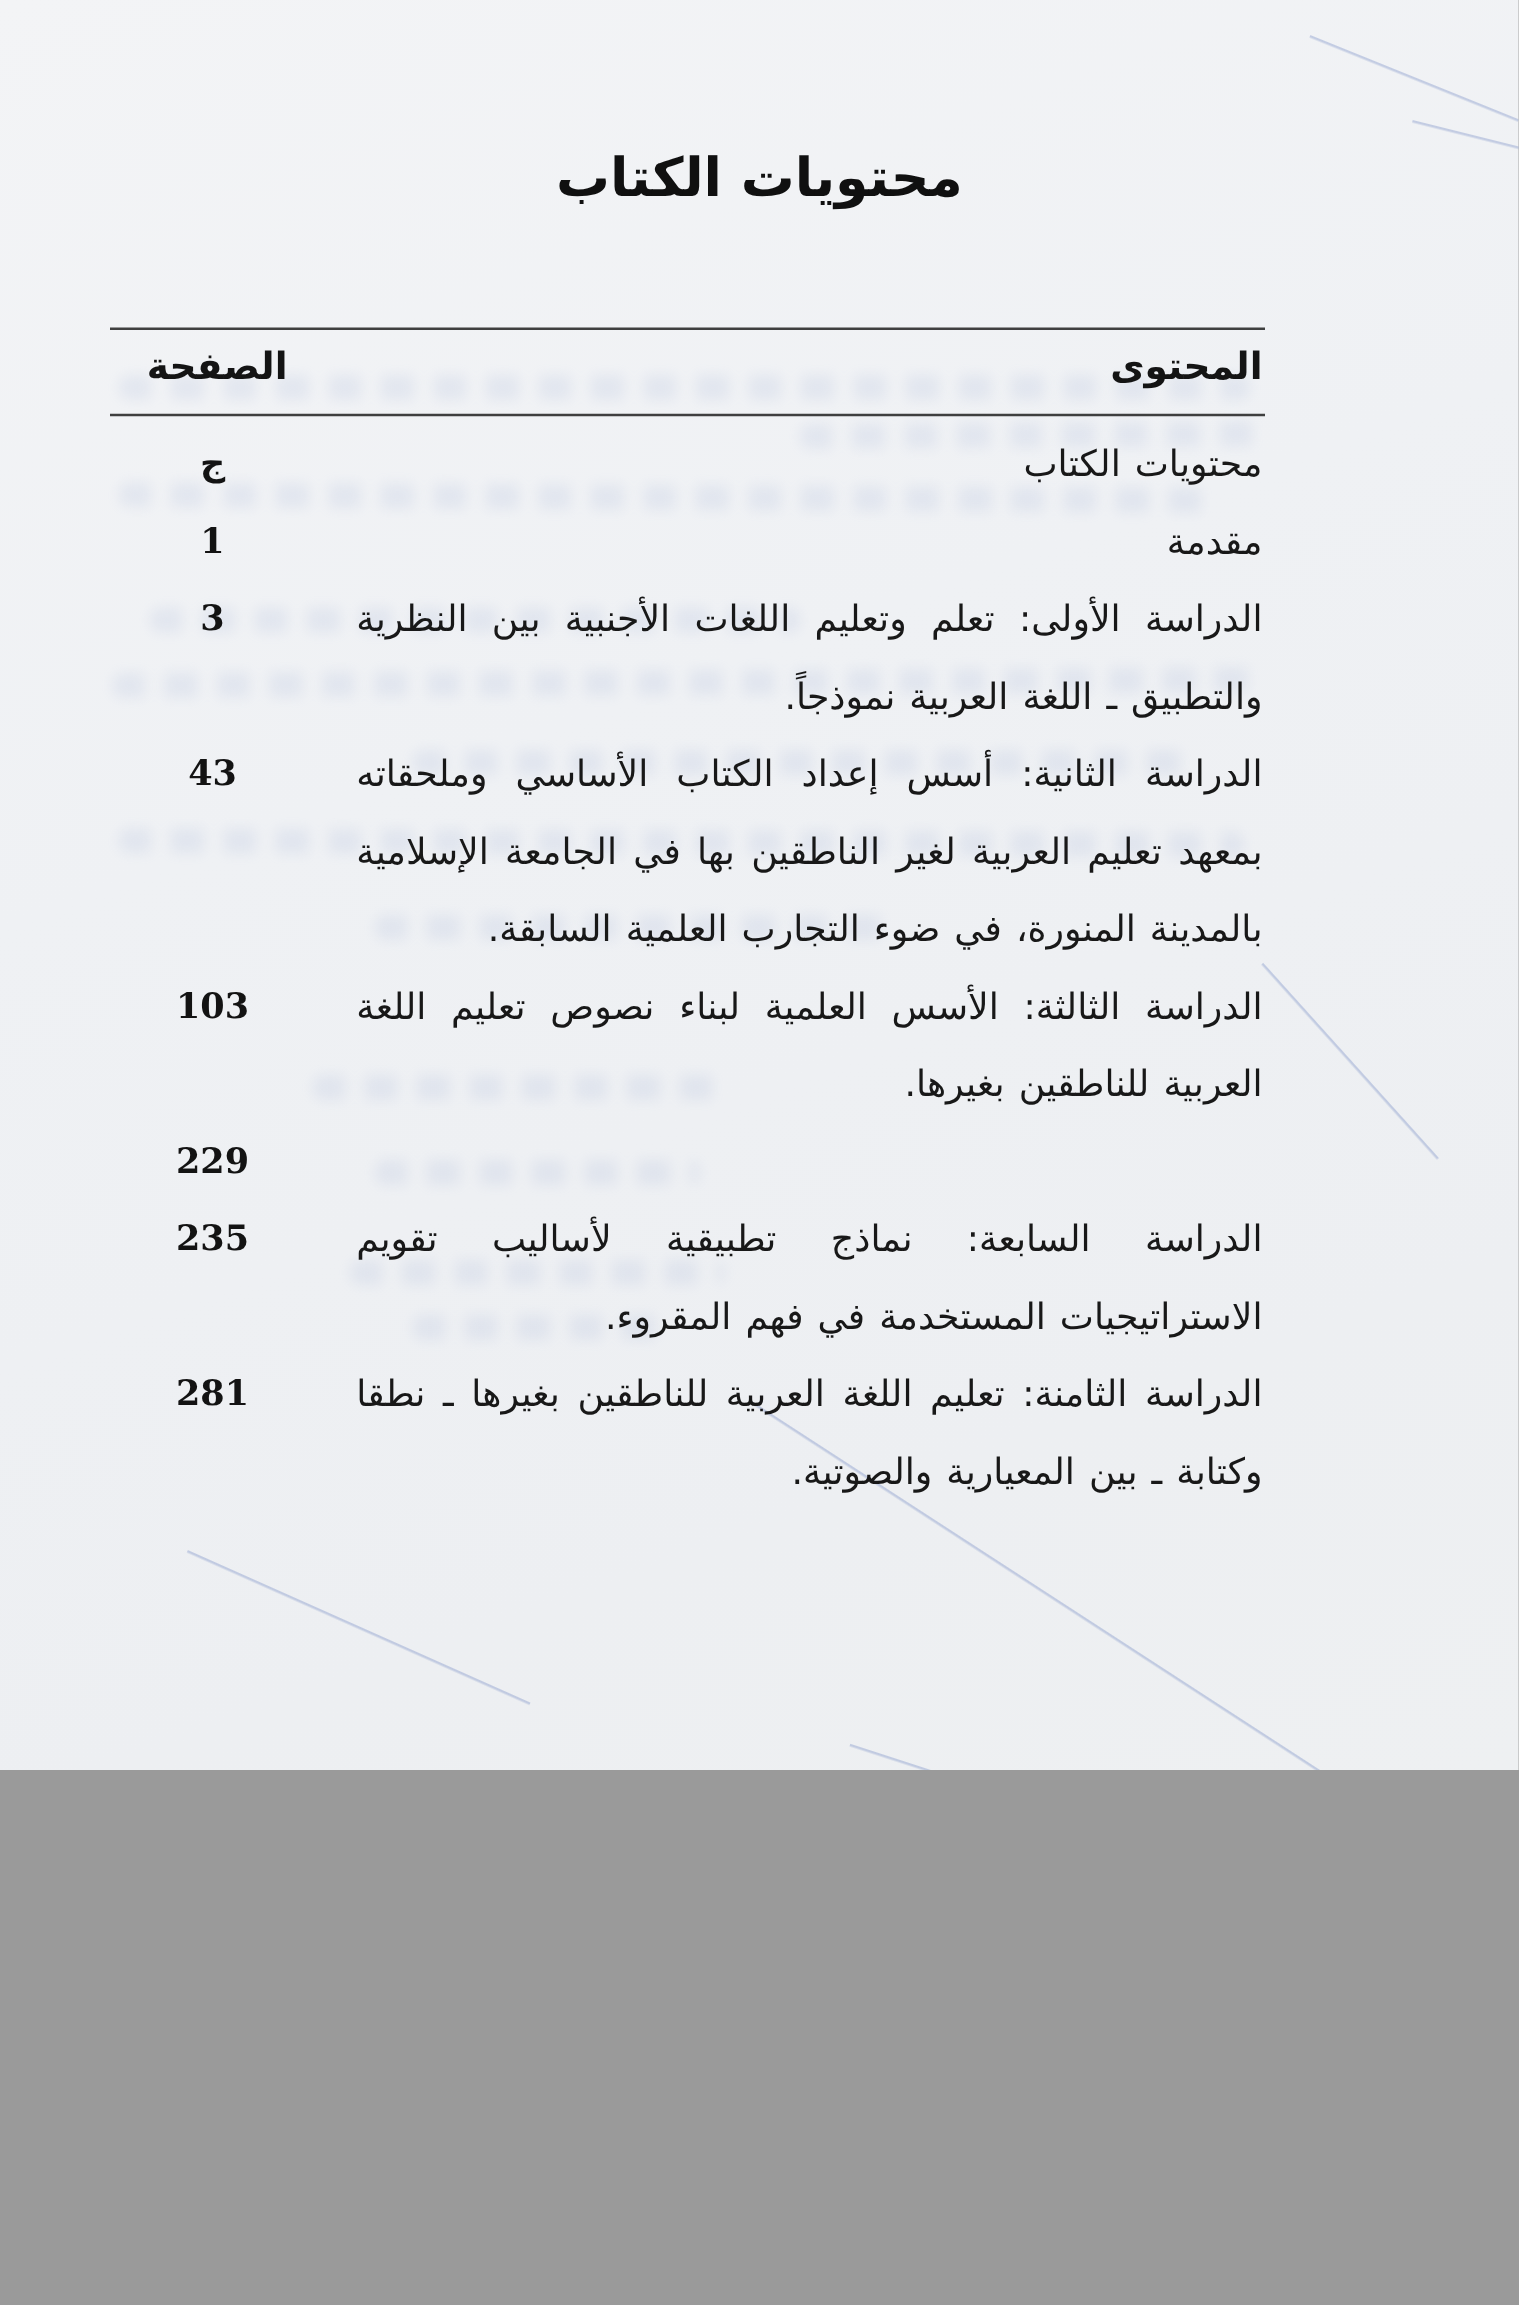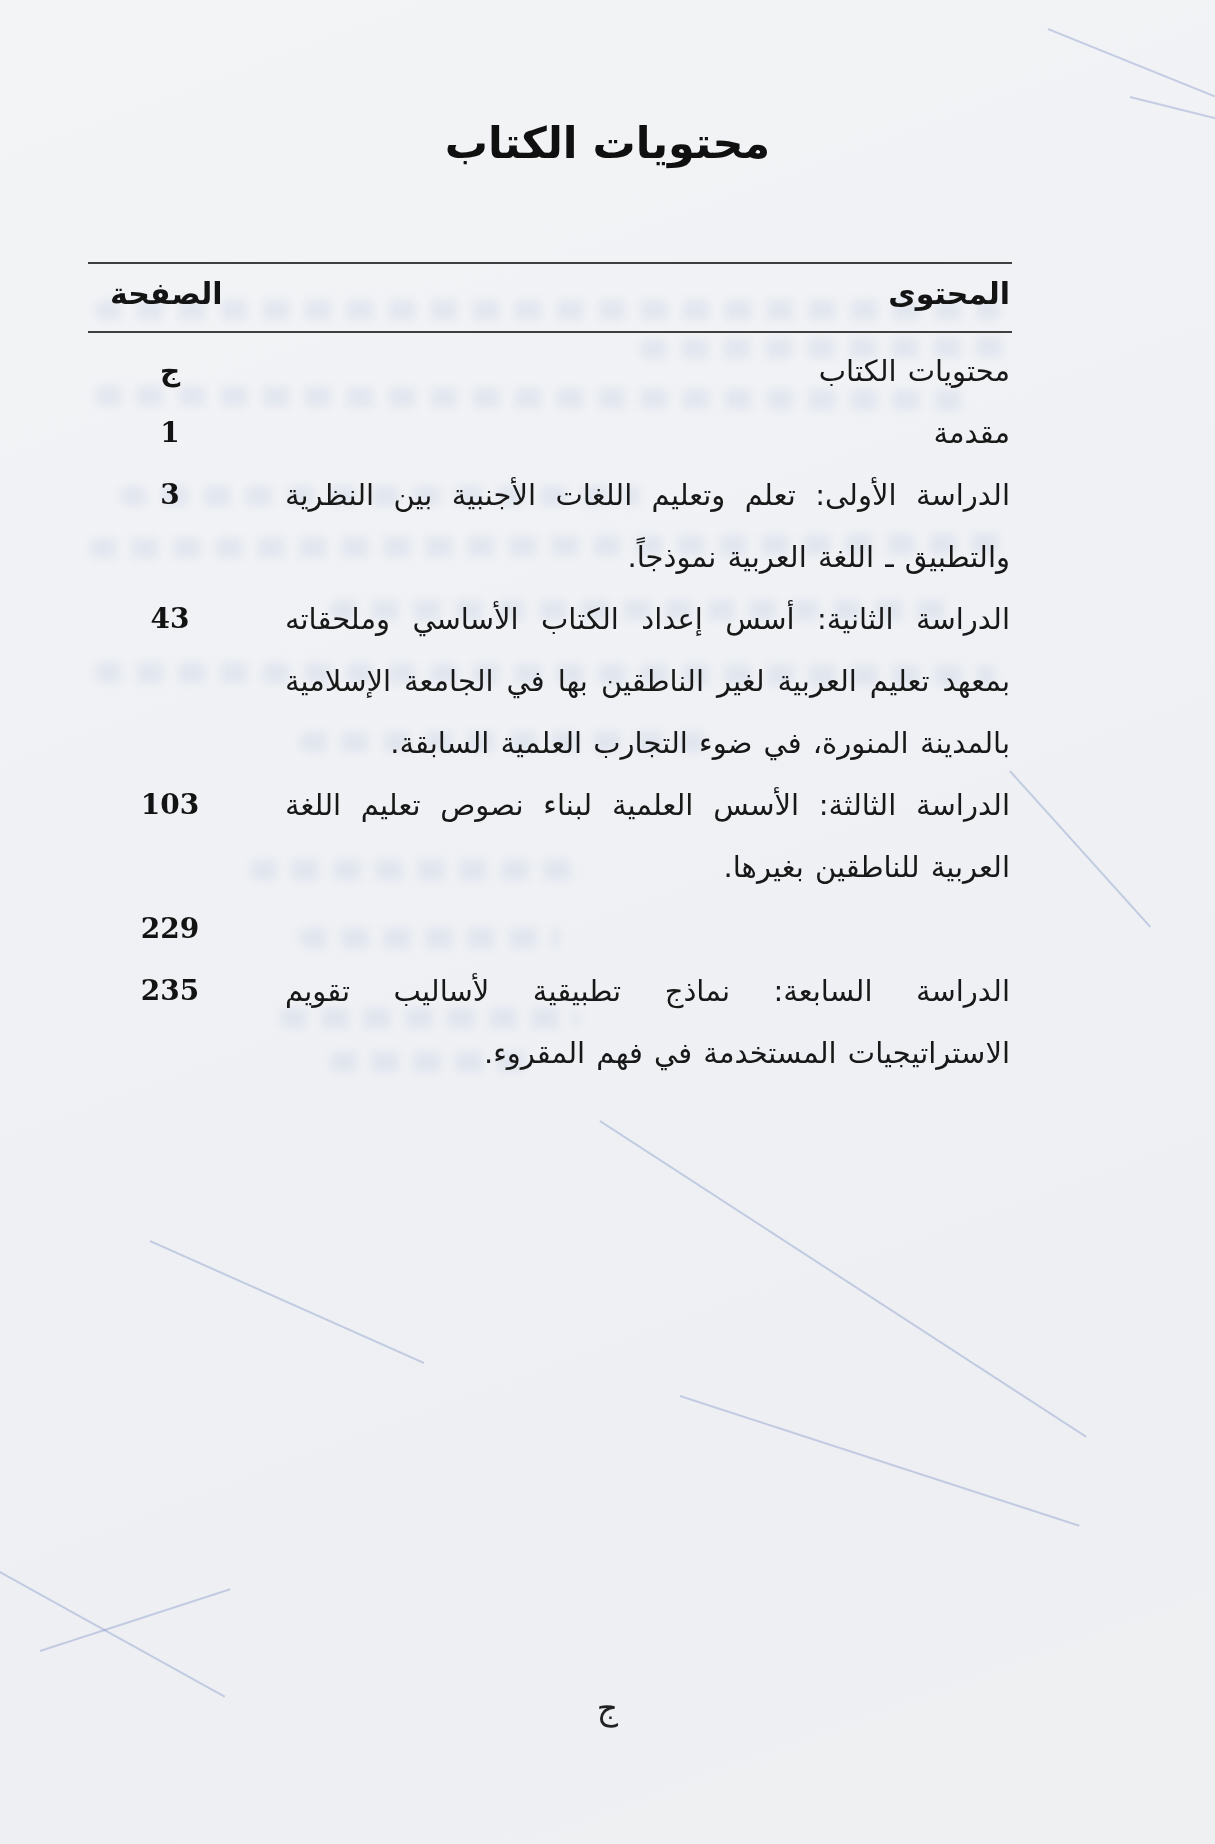--- a/index.html
+++ b/index.html
@@ -1,18 +1,18 @@
 <!DOCTYPE html>
 <html lang="ar" dir="rtl"><head>
 <meta charset="utf-8">
 <style>
   html,body{margin:0;padding:0;background:#9a9a9a;}
   .page{
     position:relative;
-    width:1215px;height:1844px;
+    width:1215px;height:1416px;
     margin:0 auto;
     background:linear-gradient(160deg,#f3f4f6 0%,#eff1f4 40%,#edeff2 78%,#eef0f2 100%);
     overflow:hidden;
     font-family:"DejaVu Sans",sans-serif;
     color:#171717;
     direction:ltr; 
   }
   
   .artifact{position:absolute;pointer-events:none;}
   .ghost{
@@ -32,21 +32,21 @@
     letter-spacing:1px;color:#101010;
     direction:rtl;
   }
   
   .rule{position:absolute;left:88px;width:924px;height:2px;background:#262626;opacity:.88;}
   .rule.top{top:262px;}
   .rule.bottom{top:331px;}
   .col-header{
     position:absolute;font-size:30px;font-weight:bold;direction:rtl;color:#141414;
   }
-  .col-header.page-col{top:276px;left:110px;width:120px;text-align:left;}
+  .col-header.page-col{top:276px;left:110px;width:120px;text-align:right;}
   .col-header.content-col{top:276px;left:285px;width:725px;text-align:right;}
   
   .toc{position:absolute;top:340px;left:110px;width:900px;}
   .toc-row{display:flex;align-items:flex-start;}
   .page-num{
     flex:none;width:120px;text-align:center;
     font-size:28px;font-weight:bold;line-height:62px;color:#131313;
     font-family:"DejaVu Serif","DejaVu Sans",serif;
   }
   .toc-content{
@@ -117,17 +117,21 @@
         <div class="page-num">103</div>
         <div class="toc-content">الدراسة الثالثة: الأسس العلمية لبناء نصوص تعليم اللغة العربية للناطقين بغيرها.</div>
       </div>
       <div class="toc-row">
         <div class="page-num">229</div>
       </div>
       <div class="toc-row">
         <div class="page-num">235</div>
         <div class="toc-content">الدراسة السابعة: نماذج تطبيقية لأساليب تقويم الاستراتيجيات المستخدمة في فهم المقروء.</div>
       </div>
+      <div class="toc-row">
+        <div class="page-num">281</div>
+        <div class="toc-content">الدراسة الثامنة: تعليم اللغة العربية للناطقين بغيرها ـ نطقا وكتابة ـ بين المعيارية والصوتية.</div>
+      </div>
     </div>
 
   <div class="footer-marker">ج</div>
 
 </div>
 
 </body></html>

